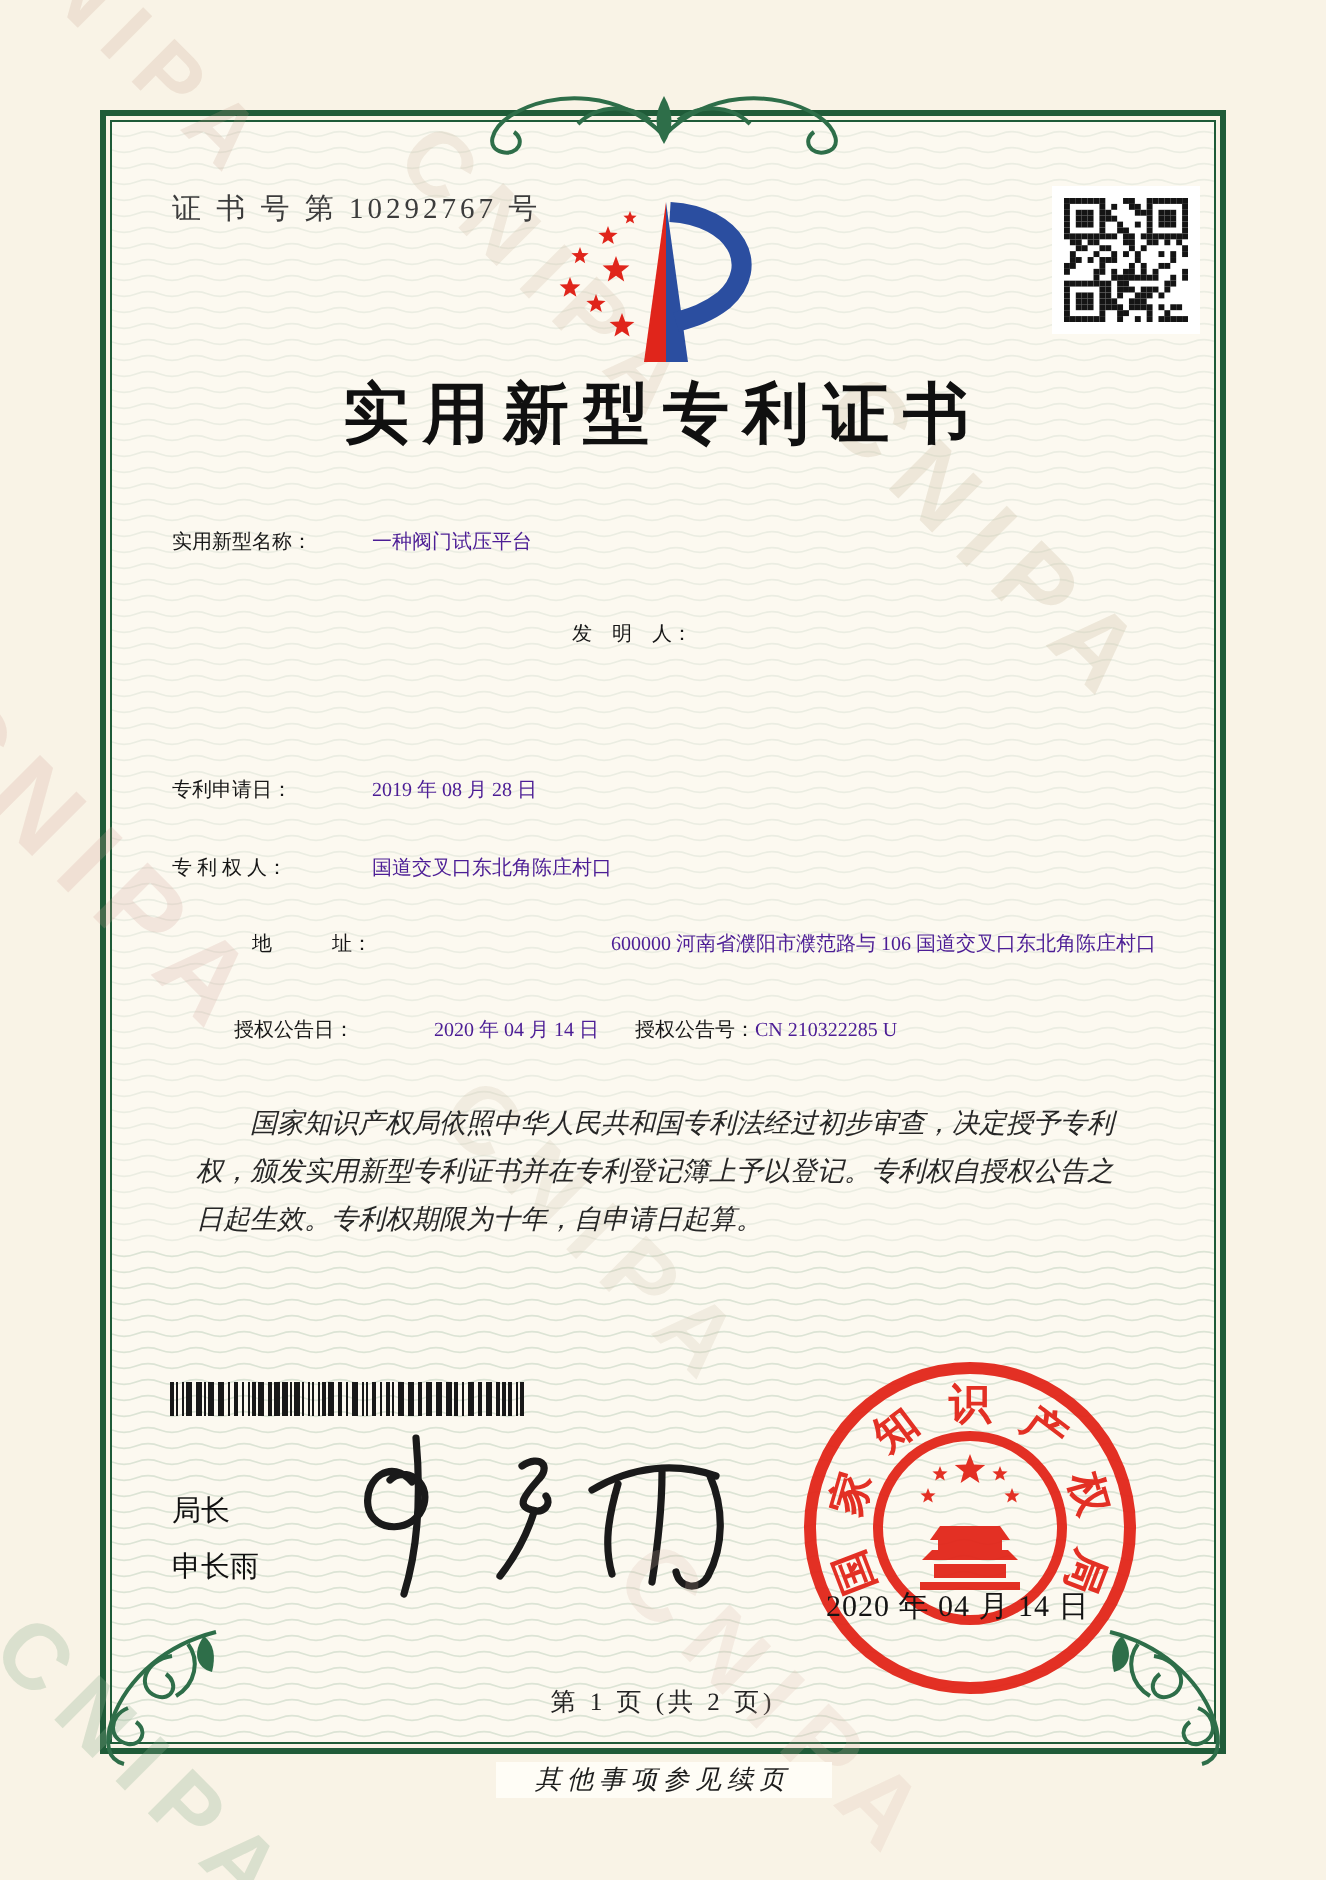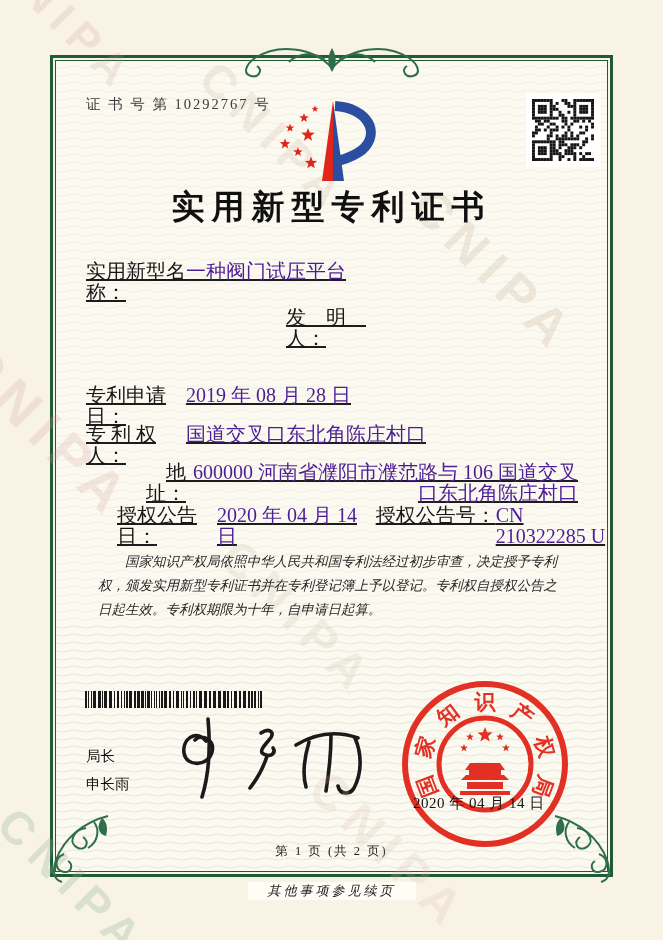--- a/index.html
+++ b/index.html
@@ -39,21 +39,21 @@
   
   .inner-item{position:absolute; z-index:2;}
   .cert-no{left:30px; top:34px; font-size:14.5px; letter-spacing:2px; color:#3c3c3c;}
   .logo{left:222px; top:36px;}
   .qr-box{left:470px; top:32px; width:74px; height:74px; background:#fff;}
   .qr-box svg{position:absolute; left:6px; top:6px;}
   .title{
     left:0; top:124px; width:100%; text-align:center;
     font-size:33px; font-weight:700; letter-spacing:7px; color:#101010;
   }
-  .frow{position:absolute; display:flex; font-size:20px; line-height:21px; width:500px;text-decoration:underline;}
+  .frow{position:absolute; display:flex; font-size:10px; line-height:21px; width:500px;}
   .frow .lbl{flex:0 0 100px; color:#161616;}
   .frow .val{color:#4c1d95;}
   .frow.addr .val{width:392px;}
   .r1{top:200px;} .r2{top:246px;justify-content:center;} .r3{top:285px;} .r4{top:324px;}
   .r5{top:363px;} .r6{top:401px;text-align:right;} .r7{top:444px;margin-left:31px;}
   .r7 .lbl2{margin-left:18px;}
   .paras{
     left:30px; top:477px; width:494px; font-size:13.5px; line-height:1.78;
     font-style:italic; color:#262626; z-index:2; position:absolute;
   }

